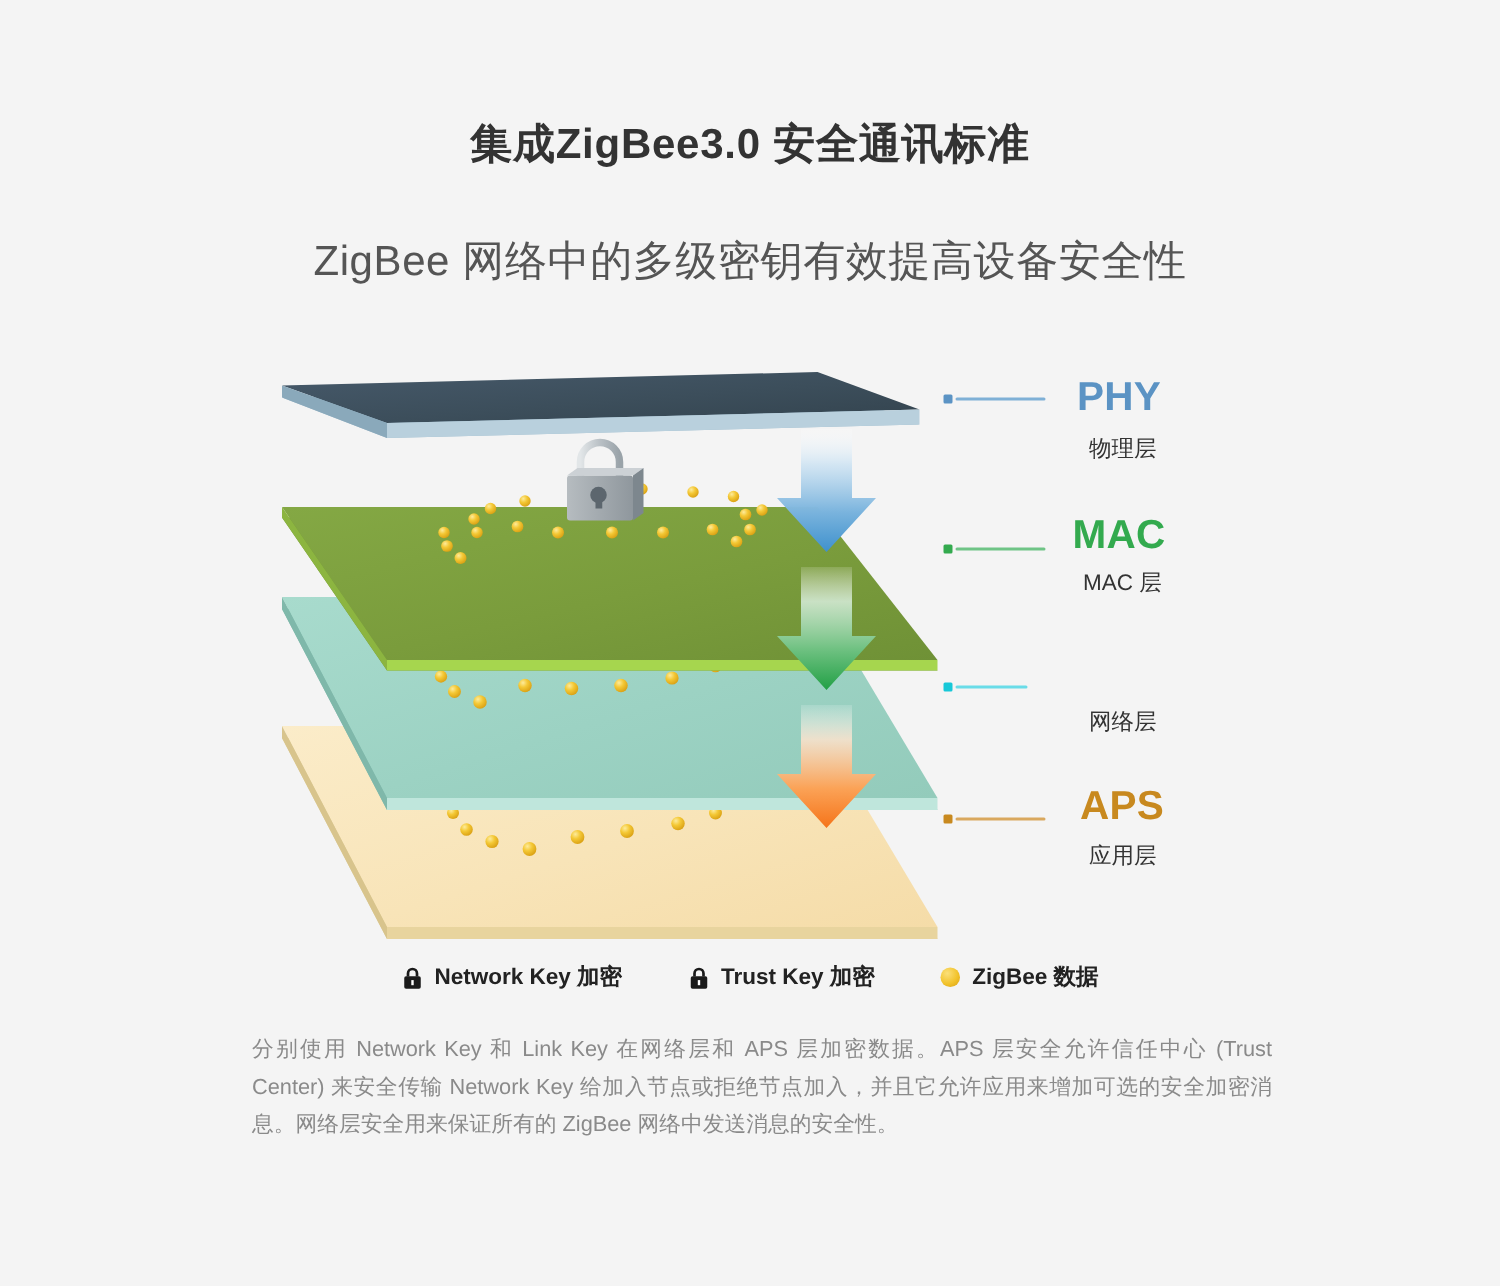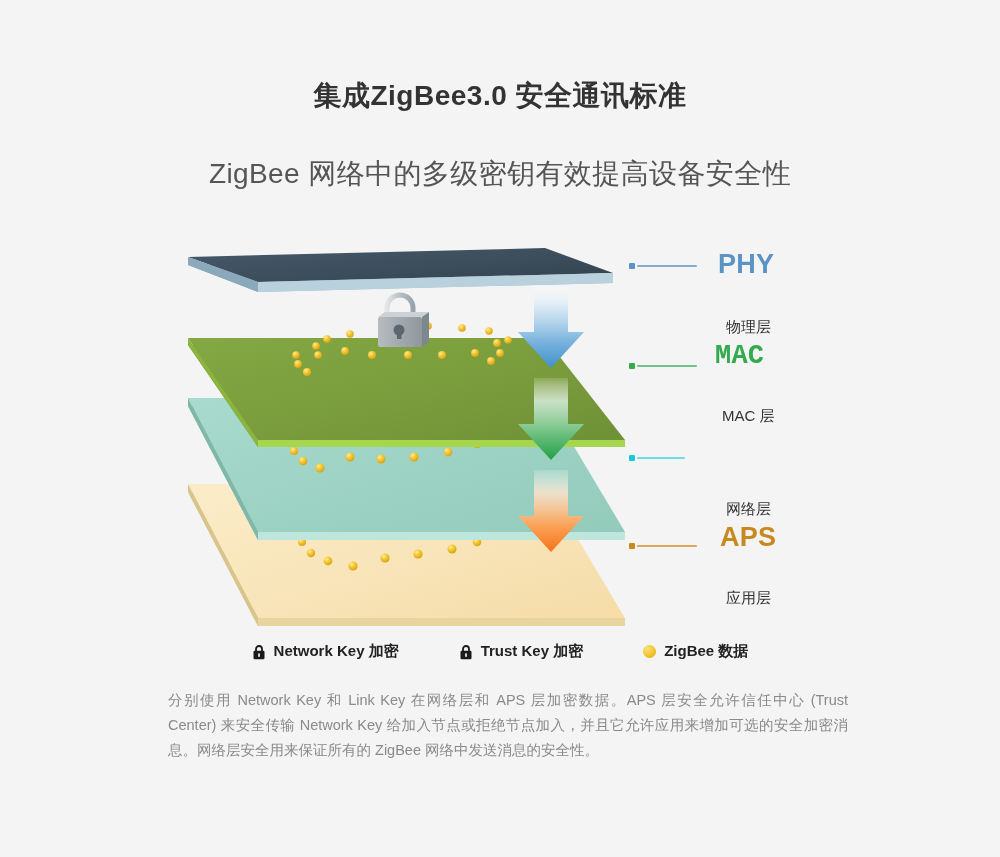--- a/index.html
+++ b/index.html
@@ -28,27 +28,26 @@
   
   .legend-line{position:absolute;height:2px;border-radius:1px;}
   .legend-dot{position:absolute;width:6px;height:6px;border-radius:1px;}
   .lbl-en{
     position:absolute;font-size:27px;font-weight:700;letter-spacing:0.2px;
     white-space:nowrap;
   }
   .lbl-cn{
     position:absolute;font-size:15px;font-weight:400;color:#333333;
     white-space:nowrap;
-    margin-top:28px;
   }
 
   
   .key-row{
     position:absolute;left:0;right:0;top:642px;
-    display:flex;justify-content:center;align-items:center;gap:16px;
+    display:flex;justify-content:center;align-items:center;gap:0px;
   }
   .key-item{display:flex;align-items:center;margin:0 22px;}
   .key-item .glyph{display:inline-flex;margin-right:8px;align-items:center;}
   .key-item .ktext{
     font-size:15px;font-weight:700;color:#222222;white-space:nowrap;
   }
   .key-dot{
     width:13px;height:13px;border-radius:50%;
     background:radial-gradient(circle at 35% 30%,#fbe07a 0%,#f2c32c 55%,#d9a111 100%);
   }
@@ -269,21 +268,21 @@
     </svg>
   </div>
 
   <div class="legend-dot" style="left:629px;top:263px;background:#5b93c4;"></div>
   <div class="legend-line" style="left:637px;top:265px;width:60px;background:#7fb0d6;"></div>
   <div class="lbl-en" style="left:718px;top:249px;color:#5b93c4;">PHY</div>
   <div class="lbl-cn" style="left:726px;top:290px;">物理层</div>
 
   <div class="legend-dot" style="left:629px;top:363px;background:#33aa4e;"></div>
   <div class="legend-line" style="left:637px;top:365px;width:60px;background:#6fc486;"></div>
-  <div class="lbl-en" style="left:715px;top:341px;color:#33aa4e;font-family:Liberation Mono, monospace;">MAC</div>
+  <div class="lbl-en" style="left:715px;top:341px;color:#33aa4e;">MAC</div>
   <div class="lbl-cn" style="left:722px;top:379px;">MAC 层</div>
 
   <div class="legend-dot" style="left:629px;top:455px;background:#17c8d8;"></div>
   <div class="legend-line" style="left:637px;top:457px;width:48px;background:#69dce8;"></div>
   <div class="lbl-cn" style="left:726px;top:472px;">网络层</div>
 
   <div class="legend-dot" style="left:629px;top:543px;background:#c8891f;"></div>
   <div class="legend-line" style="left:637px;top:545px;width:60px;background:#d9a85e;"></div>
   <div class="lbl-en" style="left:720px;top:522px;color:#c8891f;">APS</div>
   <div class="lbl-cn" style="left:726px;top:561px;">应用层</div>

